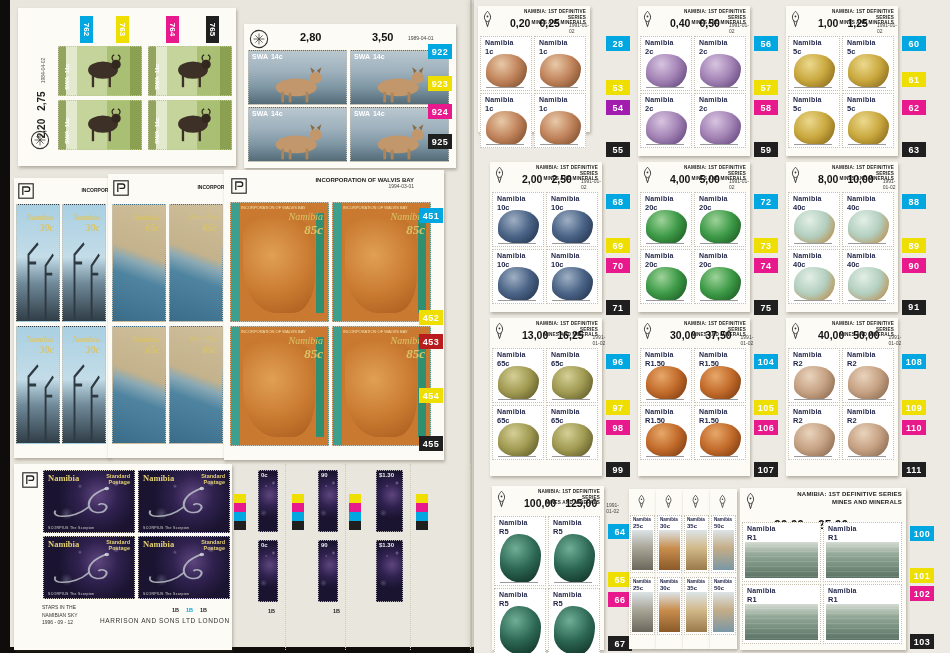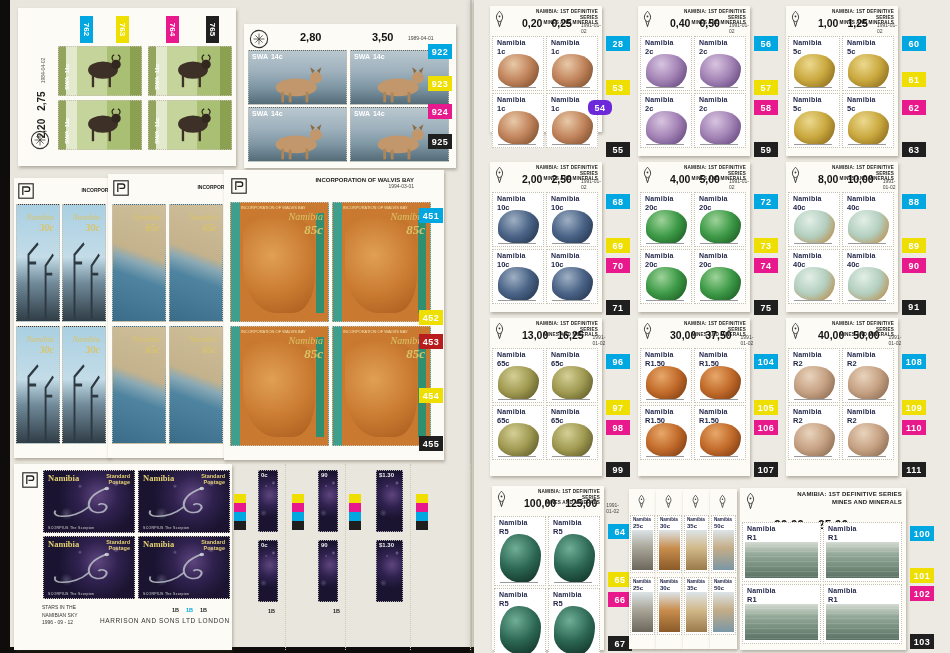--- a/index.html
+++ b/index.html
@@ -33,21 +33,21 @@
   .seam{position:absolute;width:2px;background:rgba(90,80,60,.18)}
   .gutter{position:absolute;border-left:1px dotted #cfc9ba}
   .platemark{position:absolute;font-size:5.5px;font-weight:bold}
 </style>
 </head>
 <body>
 
 <div class="album" id="album"></div>
 <div class="rpage" id="rpage"></div>
 
-<div class="sheet" style="position: absolute; left: 490px; top: 6px; width: 112px; height: 126px;">
+<div class="sheet" style="position: absolute; left: 478px; top: 6px; width: 112px; height: 126px;">
     <div style="position: absolute; left: 3px; top: 4px;"><svg viewBox="0 0 20 28" width="13" height="18">
         <path d="M10 2 C5 7 4 12 6.5 15.5 C9 19 11 19 13.5 15.5 C16 12 15 7 10 2 Z" fill="none" stroke="#333" stroke-width="1.4"></path>
         <path d="M7 16 L10 26 L13 16" fill="none" stroke="#333" stroke-width="1.4"></path>
         <circle cx="10" cy="10" r="1.4" fill="#333"></circle>
       </svg></div>
     <div class="mtitle" style="width: 76px;">
       <div>NAMIBIA: 1ST DEFINITIVE SERIES</div>
       <div>MINES AND MINERALS</div>
     </div>
     <div class="hrow">
@@ -79,21 +79,21 @@
       <div class="blob" style="left: 5px; top: 17px; width: 41px; height: 34px; background: radial-gradient(circle at 38% 30%, rgb(232, 201, 168) 0%, rgb(193, 132, 92) 48%, rgb(126, 79, 46) 88%); border-radius: 46% 54% 42% 58% / 52% 44% 60% 40%;"></div>
       <div style="position: absolute; left: 5px; bottom: 2px; width: 38px; height: 1px; background: rgb(153, 153, 153);"></div>
     </div>
   </div>
 <div class="ctab" style="left: 606px; top: 36px; background: rgb(0, 167, 225);">
     <div>28</div>
   </div>
 <div class="ctab" style="left: 606px; top: 80px; background: rgb(238, 223, 0);">
     <div>53</div>
   </div>
-<div class="ctab" style="left: 588px; top: 100px; background: #6d28d9; border-radius: 6px;">
+<div class="ctab" style="left: 606px; top: 100px; background: #a21caf;">
     <div>54</div>
   </div>
 <div class="ctab" style="left: 606px; top: 142px; background: rgb(31, 31, 31);">
     <div>55</div>
   </div>
 <div class="sheet" style="position: absolute; left: 638px; top: 6px; width: 112px; height: 150px;">
     <div style="position: absolute; left: 3px; top: 4px;"><svg viewBox="0 0 20 28" width="13" height="18">
         <path d="M10 2 C5 7 4 12 6.5 15.5 C9 19 11 19 13.5 15.5 C16 12 15 7 10 2 Z" fill="none" stroke="#333" stroke-width="1.4"></path>
         <path d="M7 16 L10 26 L13 16" fill="none" stroke="#333" stroke-width="1.4"></path>
         <circle cx="10" cy="10" r="1.4" fill="#333"></circle>

